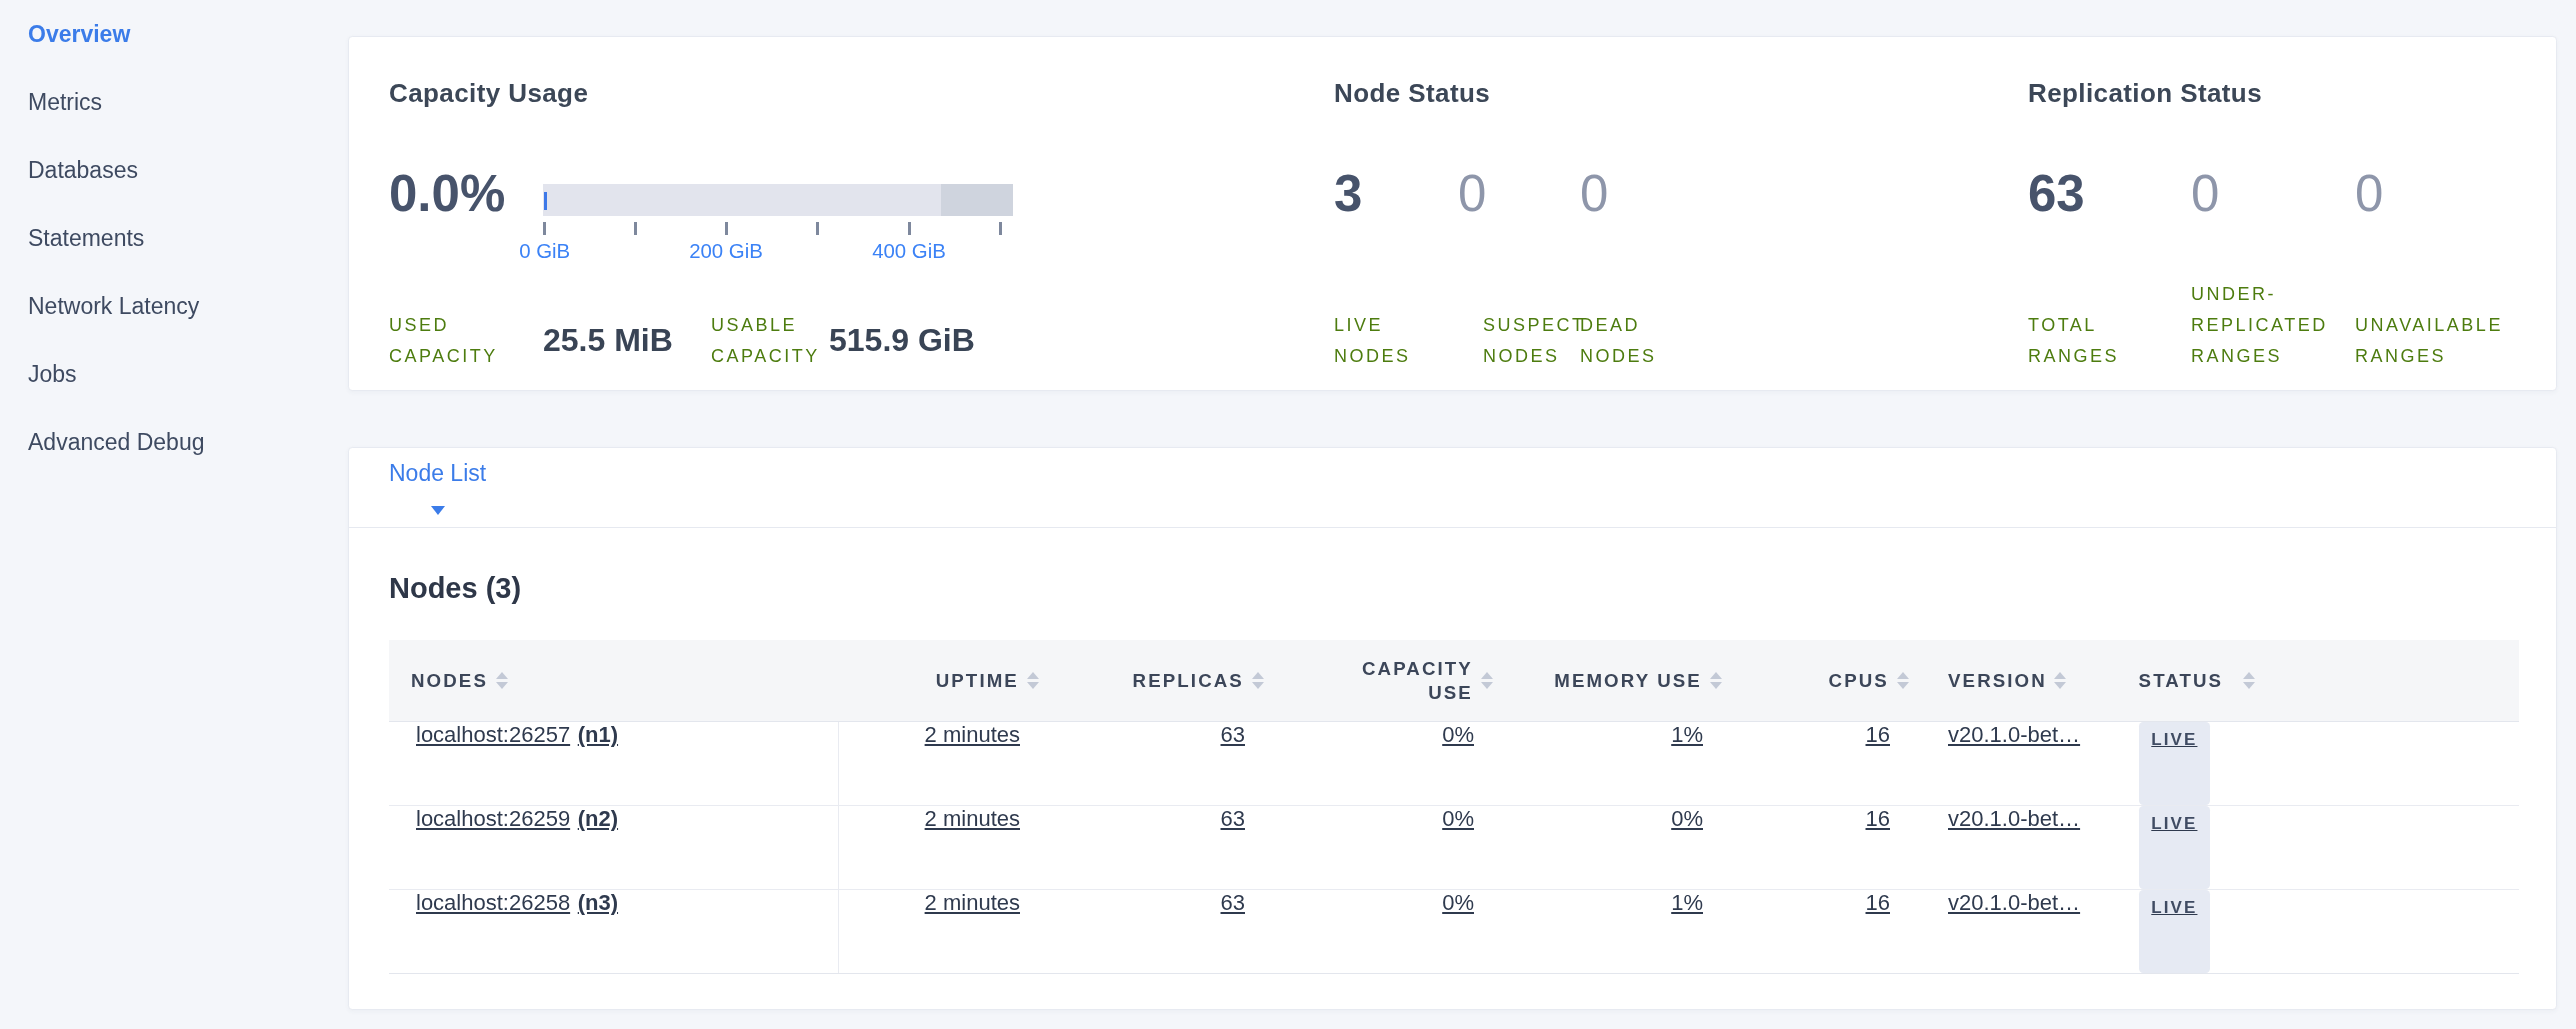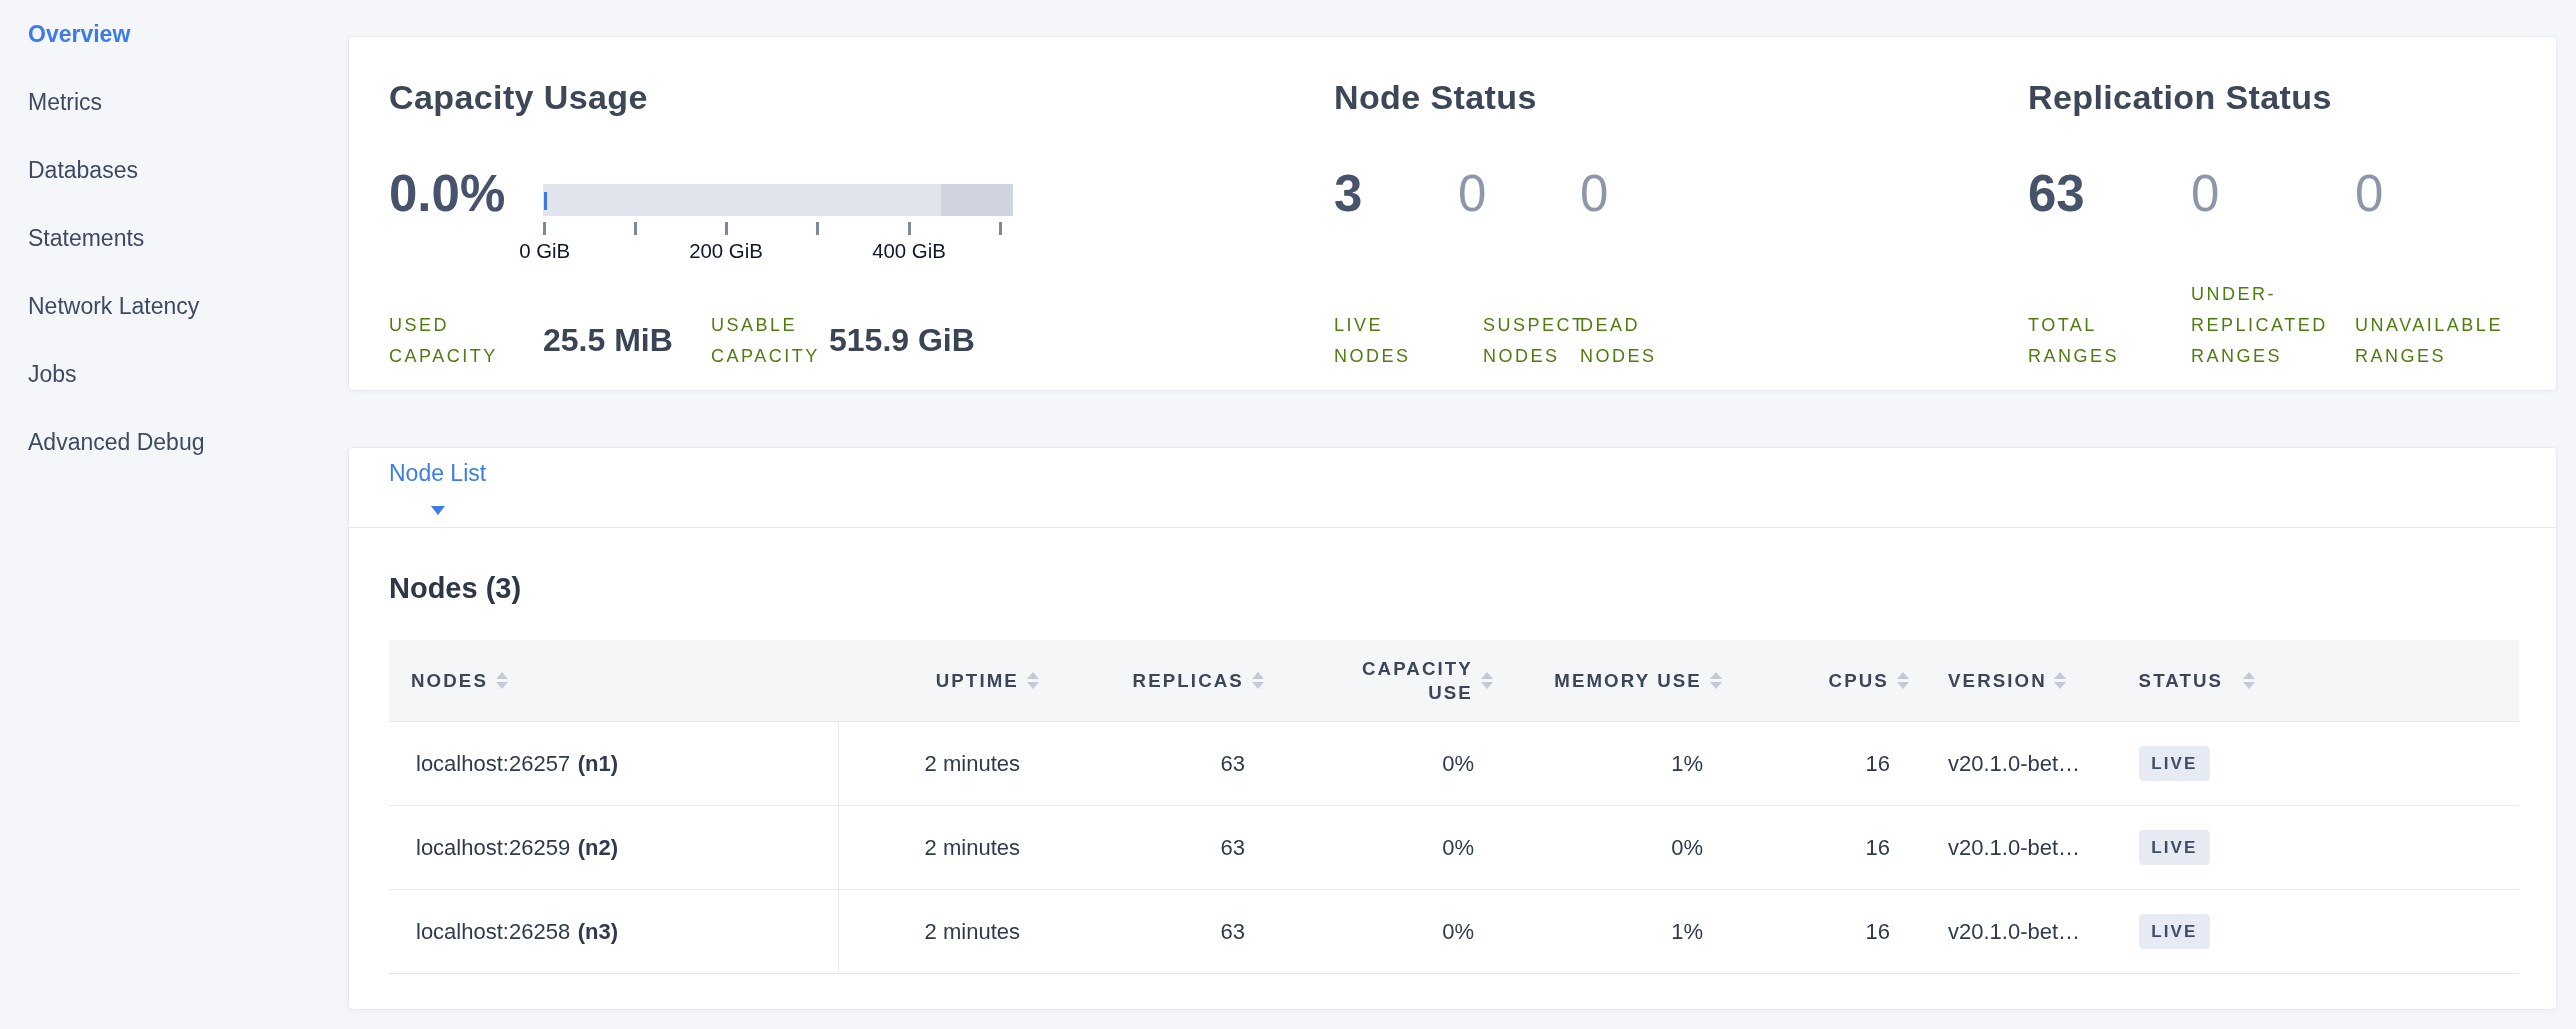--- a/index.html
+++ b/index.html
@@ -23,38 +23,38 @@
   
   .card {
     position:absolute; left:348px; width:2209px; background:#ffffff;
     border:0.8px solid #e7eaf1; border-radius:4.2px;
     box-shadow:0 1.7px 4.2px rgba(60,70,90,0.04);
   }
   .card-summary { top:36px; height:355px; }
   .card-nodelist { top:447px; height:563px; }
 
   
-  .sec-title { position:absolute; font-size:34px; font-weight:700; color:#3c4757; letter-spacing:0.4px; }
+  .sec-title { position:absolute; font-size:26px; font-weight:700; color:#3c4757; letter-spacing:0.4px; }
   .big-num { position:absolute; top:126px; font-size:51px; line-height:61px; font-weight:700; color:#47536b; }
   .big-num.dim { color:#8e96aa; font-weight:400; }
   .stat-label {
     position:absolute; font-size:18px; line-height:31px; letter-spacing:2.5px;
     color:#4d7c0f; text-transform:uppercase; white-space:nowrap;
   }
   .stat-label span { display:block; }
   .stat-value { position:absolute; top:285px; font-size:32px; font-weight:700; color:#394455; white-space:nowrap; }
 
   .gauge { position:absolute; left:194px; top:147px; width:470px; }
   .gauge-bar { position:relative; height:32px; background:#e2e4ed; overflow:hidden; }
   .gauge-dark { position:absolute; right:0; top:0; bottom:0; width:72px; background:#cfd4de; }
   .gauge-used { position:absolute; left:0.8px; top:7.6px; width:3.4px; height:18px; background:#3e79e8; }
   .gtick { position:absolute; top:38px; width:2.5px; height:12.7px; background:#7e889d; }
   .gtick-label {
     position:absolute; top:56px; transform:translateX(-50%);
-    font-size:20.4px; color:#0f172a; white-space:nowrap;
+    font-size:20.4px; color:#3b82f6; white-space:nowrap;
   }
 
   
   .nl-header {
     position:absolute; left:0; top:0; right:0; height:80px;
     border-bottom:0.8px solid #e6e9f0; display:flex; align-items:center; padding-left:40px;
   }
   .nl-dropdown {
     display:flex; align-items:center; gap:16px; background:none; border:none;
     font-family:inherit; font-size:23px; font-weight:500; color:#3b7ce9; cursor:pointer;flex-direction:column;
@@ -79,21 +79,21 @@
   .th.right { justify-content:flex-end; padding-right:8.5px; text-align:right; }
   .th .hl { line-height:24px; }
   .th.wrap .hl { max-width:123px; }
   .sort { display:flex; flex-direction:column; align-items:center; gap:3.4px; flex:none; }
   .sort i { display:block; width:0; height:0; }
   .sort .su { border-left:6px solid transparent; border-right:6px solid transparent; border-bottom:7.6px solid #c3c9d6; }
   .sort .sd { border-left:6px solid transparent; border-right:6px solid transparent; border-top:7.6px solid #c3c9d6; }
 
   .trow { height:84px; border-bottom:0.8px solid #e9ebf1; cursor:pointer; }
   .trow:last-child { border-bottom:0.8px solid #e3e6ed; }
-  .td { display:flex; align-items:center; color:#2f3a4e; }
+  .td { display:flex; color:#2f3a4e;text-decoration:underline; }
   .td.c1 { padding-left:27px; border-right:0.8px solid #e9ebf1; }
   .td.num { justify-content:flex-end; padding-right:27px; }
   .td.c7 { padding-left:31px; }
   .td.c8 { padding-left:13.6px; }
   .nid { font-weight:700; margin-left:7.6px; }
   .badge {
     background:#e6eaf3; color:#404c63; border-radius:4.2px;
     padding:7.6px 12.7px; font-size:17px; font-weight:700; letter-spacing:2.1px;
   }
 </style>

